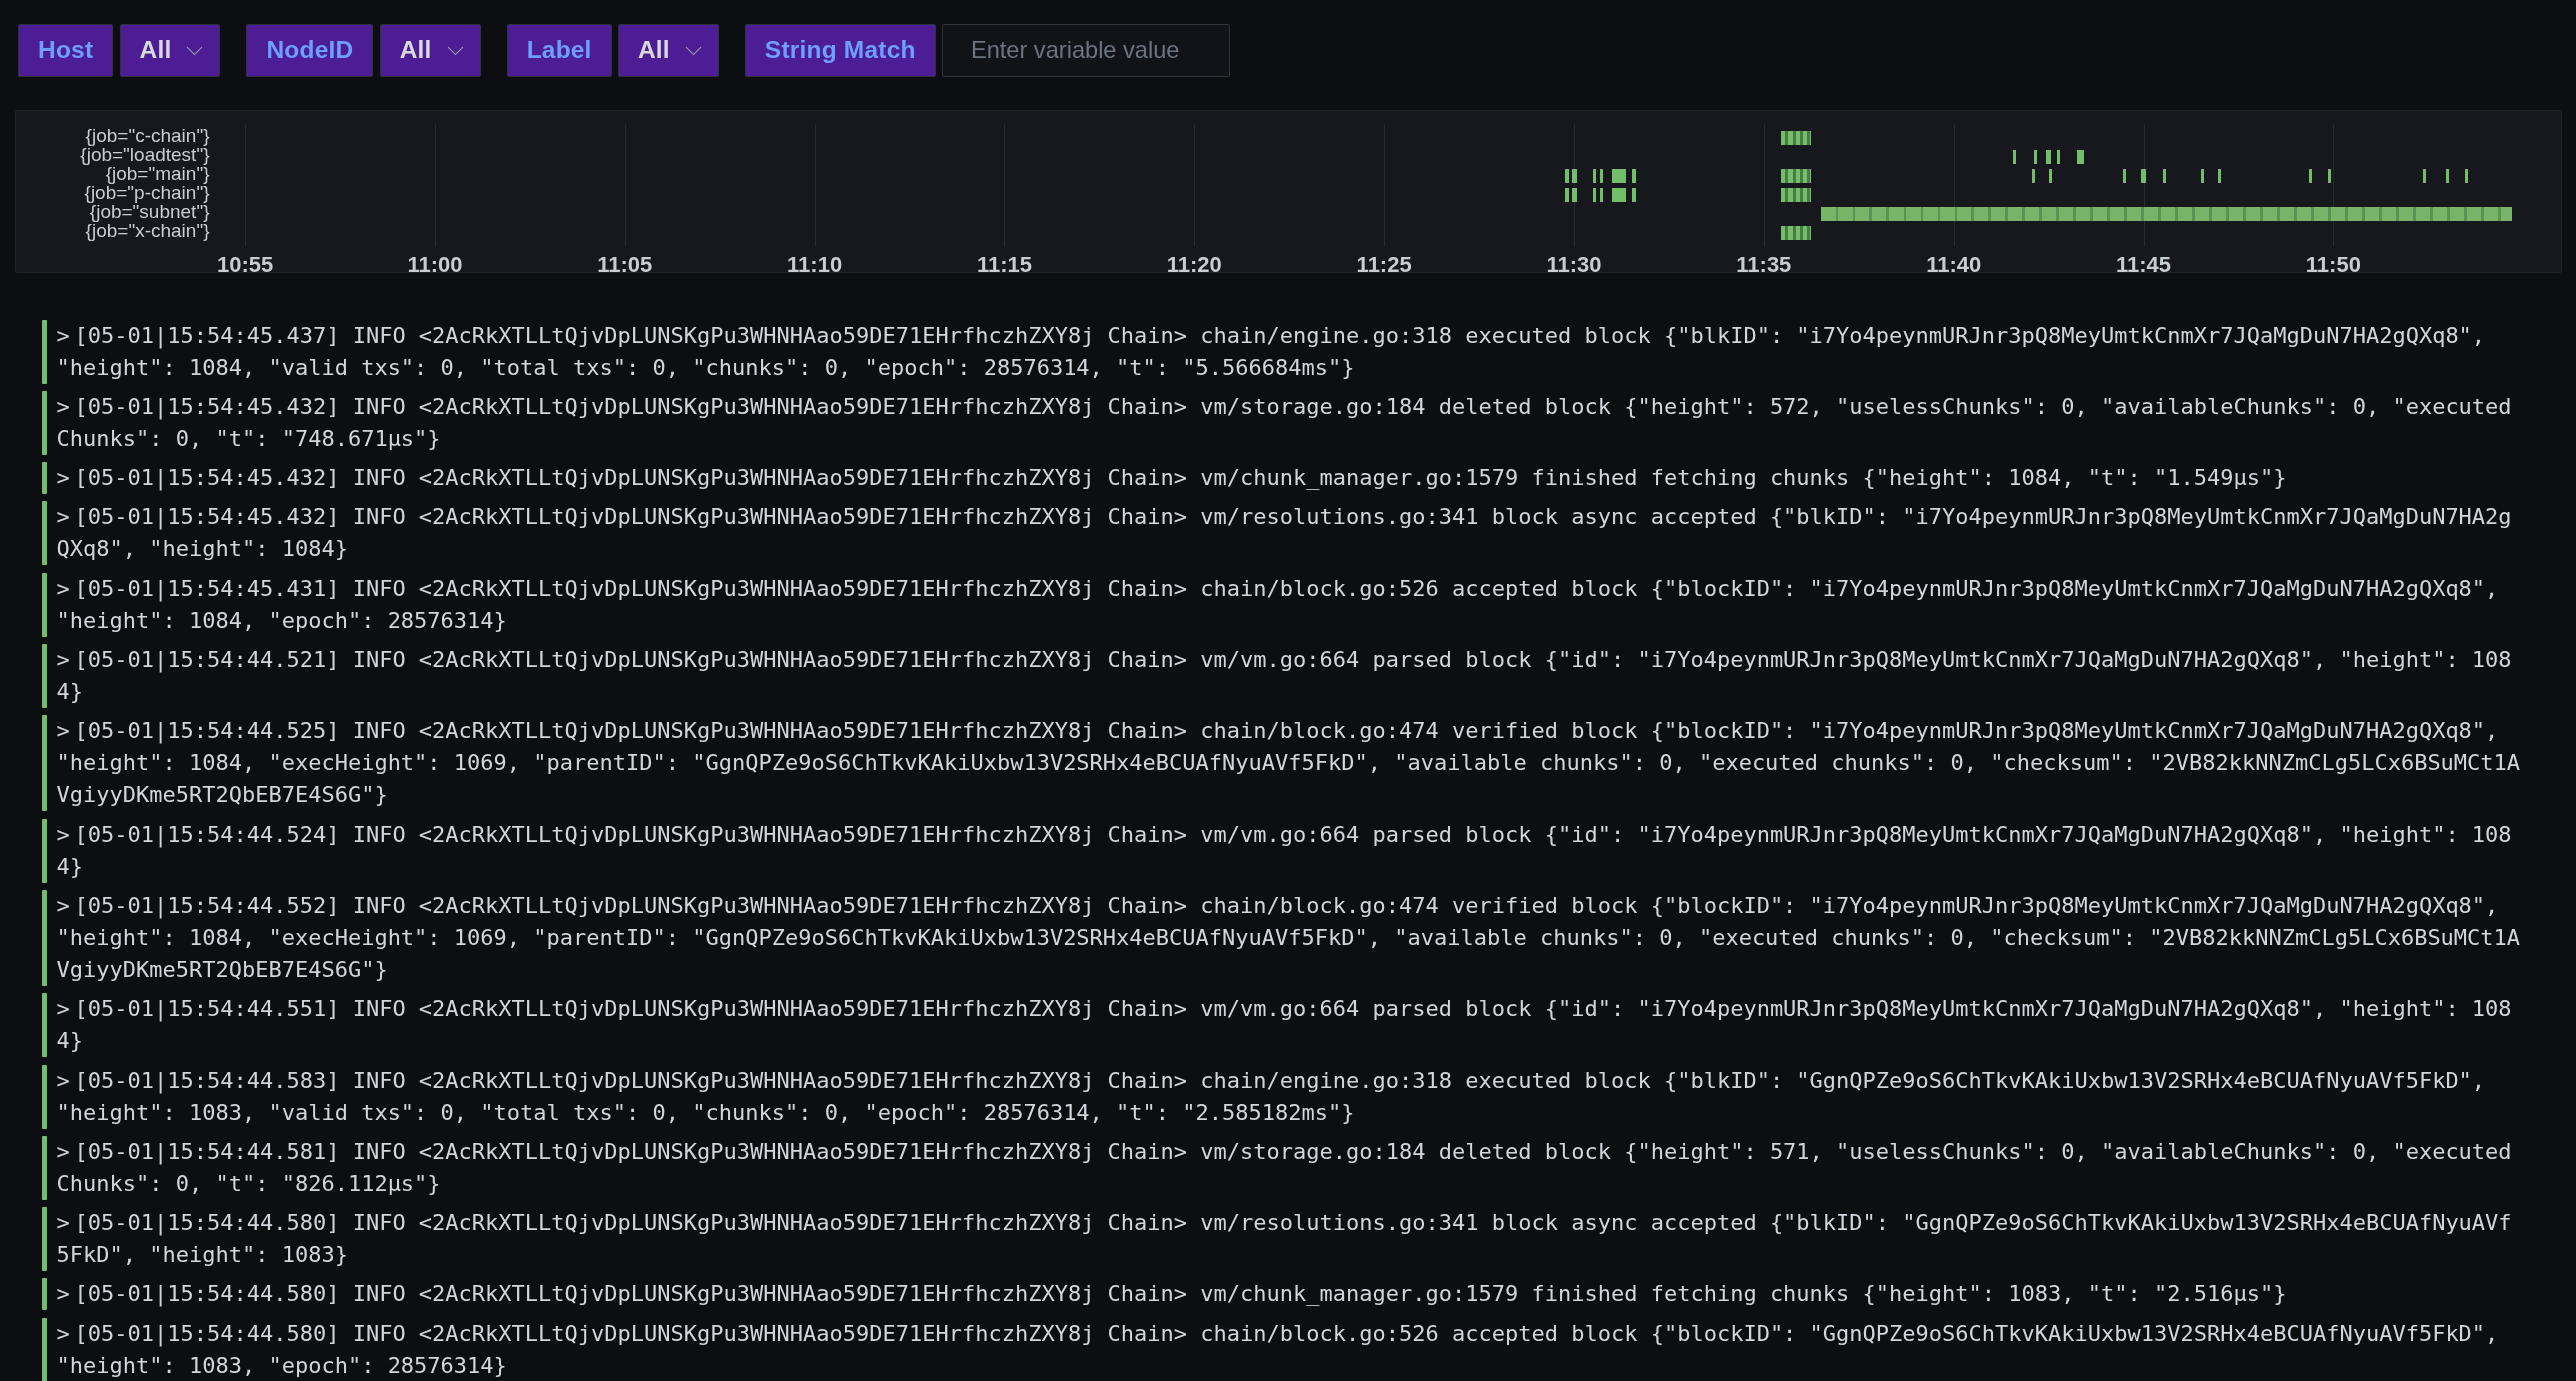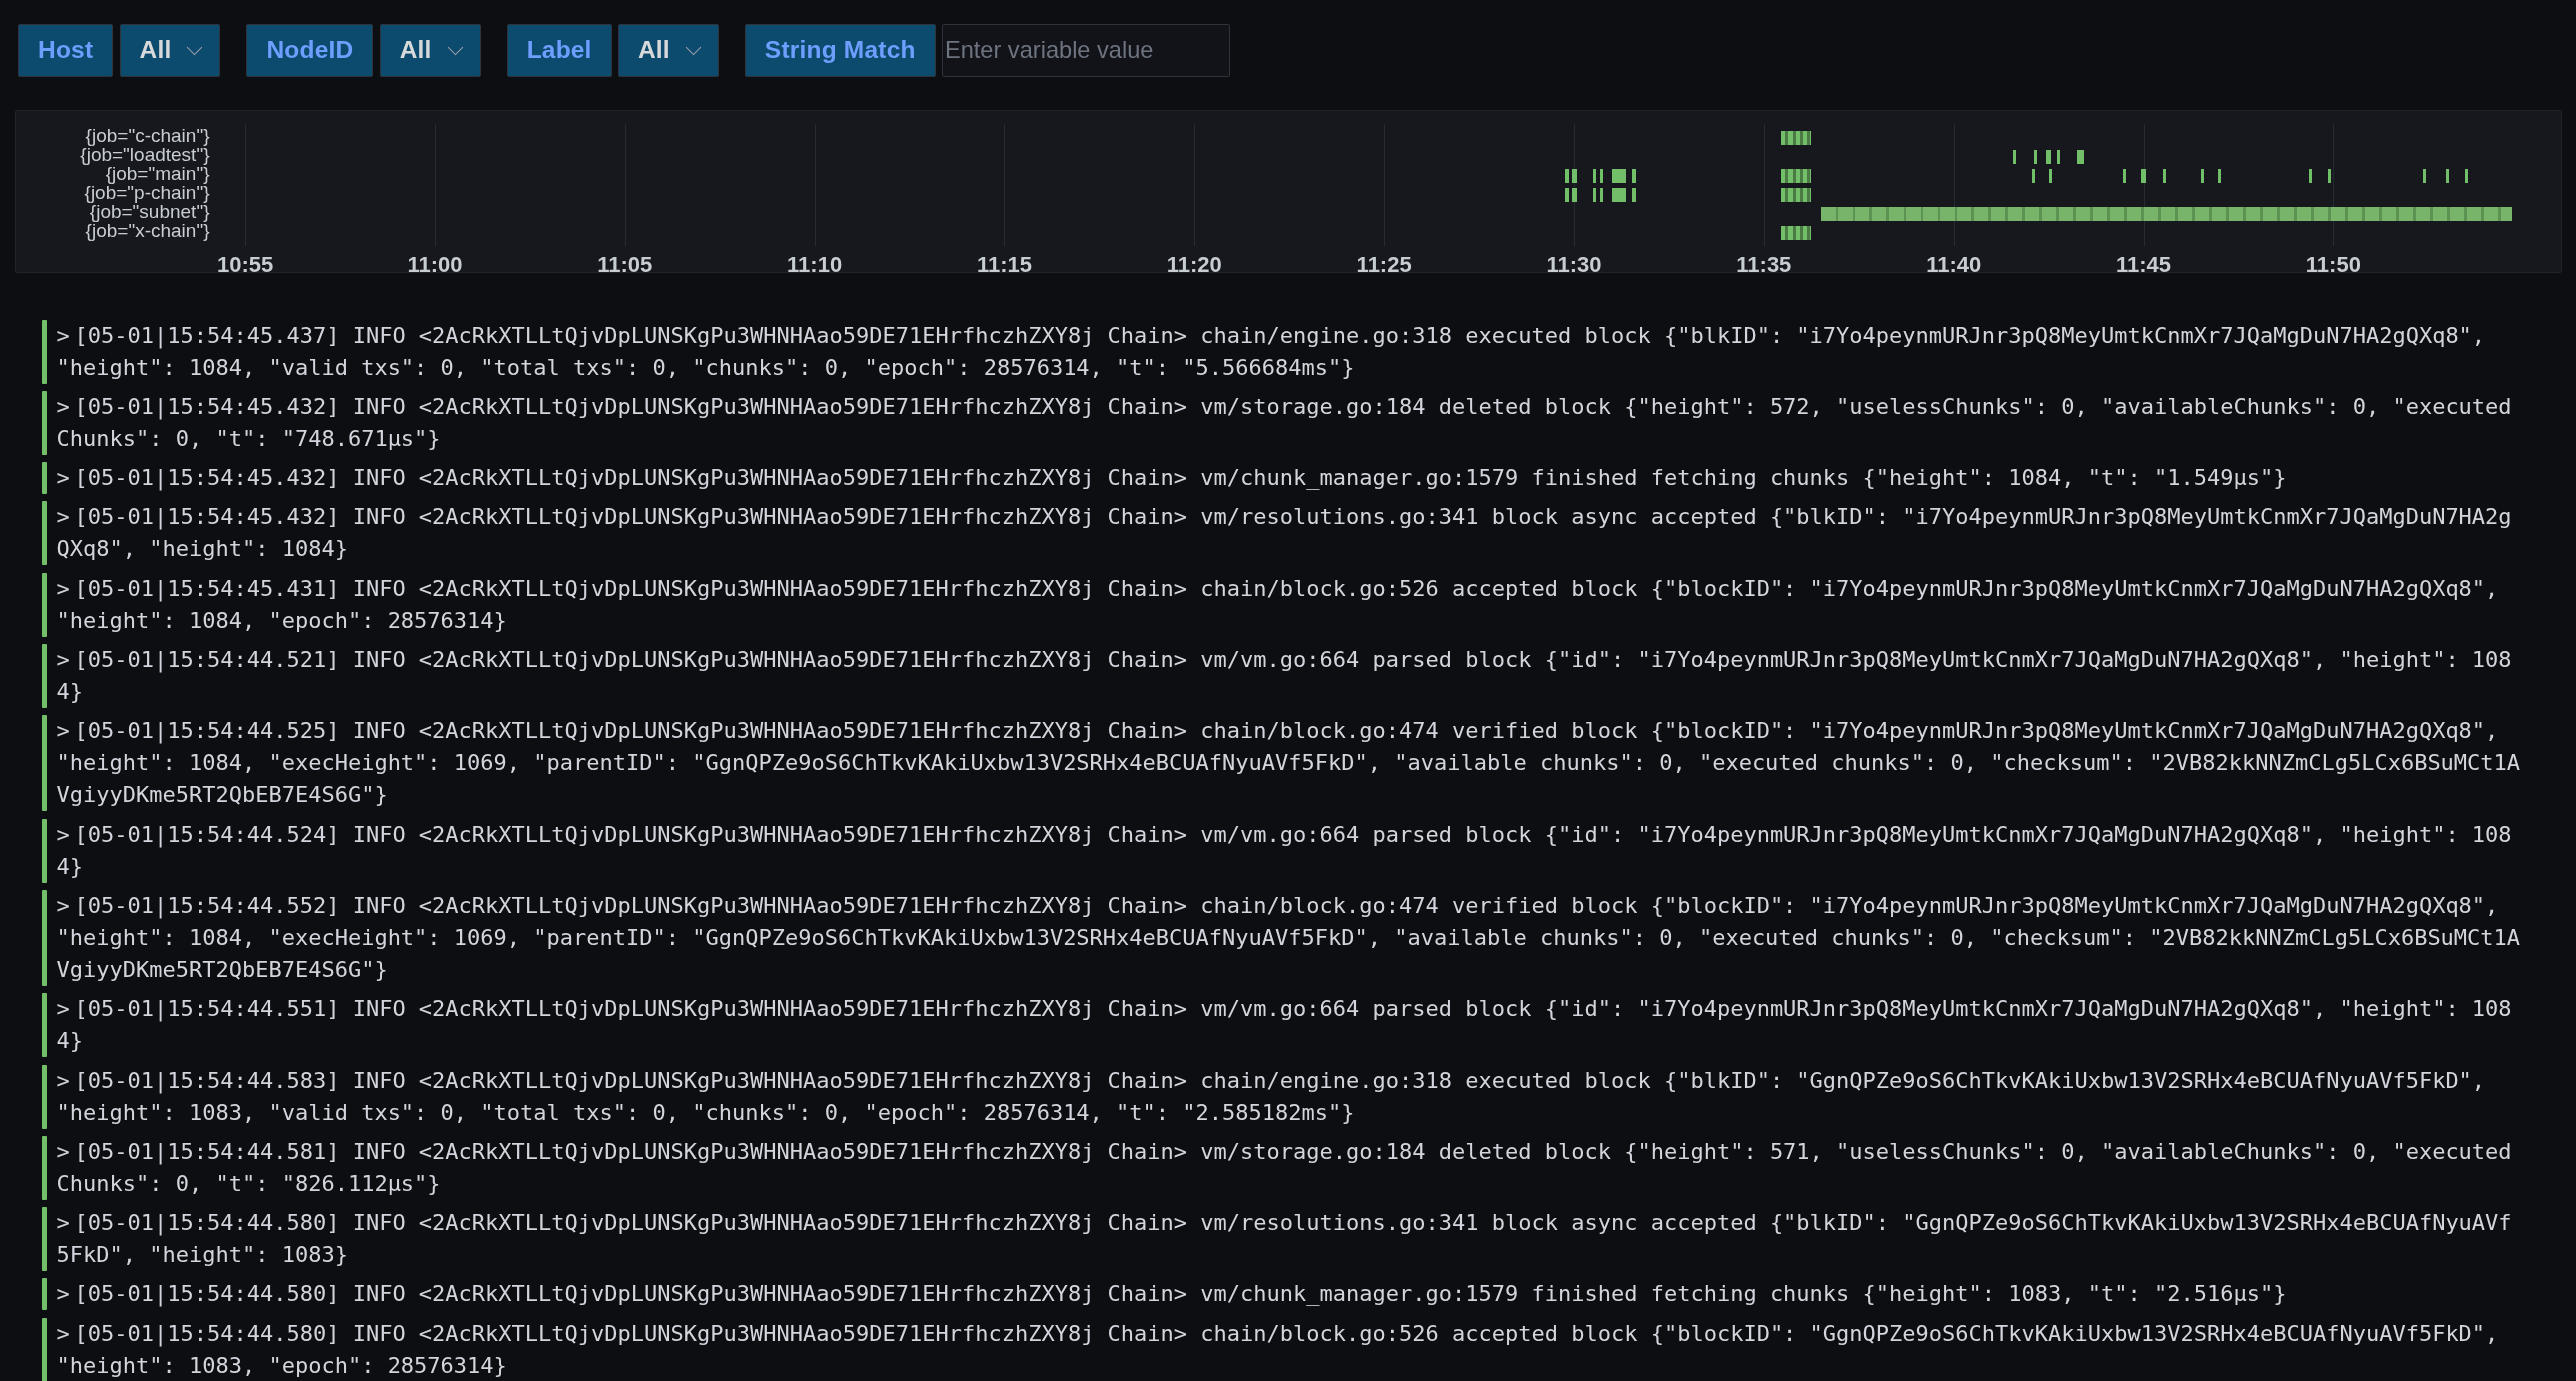--- a/index.html
+++ b/index.html
@@ -7,34 +7,34 @@
     width:2576px;height:1381px;overflow:hidden;
     background:#0c0e12;
     font-family:"Liberation Sans",sans-serif;
     position:relative;
   }
   
   .toolbar{display:flex;align-items:center;padding:23.6px 0 0 18px;gap:26px;}
   .var-group{display:flex;gap:6.3px;align-items:center;}
   .box{
     height:53px;box-sizing:border-box;display:flex;align-items:center;
-    border:0.9px solid #2f343c;border-radius:1.8px;background:#0c4a6e;
+    border:0.9px solid #2f343c;border-radius:1.8px;background:#4c1d95;
     padding:0 19px;font-size:24.5px;font-weight:600;letter-spacing:0.2px;
   }
   .var-label{color:#6e9fff;}
   .var-value{color:#d8d9da;gap:18px;cursor:pointer;}
   .caret{
     display:inline-block;width:10px;height:10px;margin-top:-5.4px;
     border-right:1.8px solid #9aa0aa;border-bottom:1.8px solid #9aa0aa;
     transform:rotate(45deg);
   }
   .string-input{
     width:288px;height:53px;box-sizing:border-box;
     background:#111318;border:0.9px solid #2f343c;border-radius:1.8px;
-    color:#d8d9da;font-size:23.6px;padding:0 2px;outline:none;
+    color:#d8d9da;font-size:23.6px;padding:0 28px;outline:none;
     font-family:"Liberation Sans",sans-serif;
   }
   .string-input::placeholder{color:#6e7380;}
   
   .timeline-panel{
     position:relative;margin:33px 14.5px 0 14.5px;height:163px;
     background:#16181d;border:0.9px solid #202329;border-radius:1.8px;
     box-sizing:border-box;
   }
   .tl-labels{

